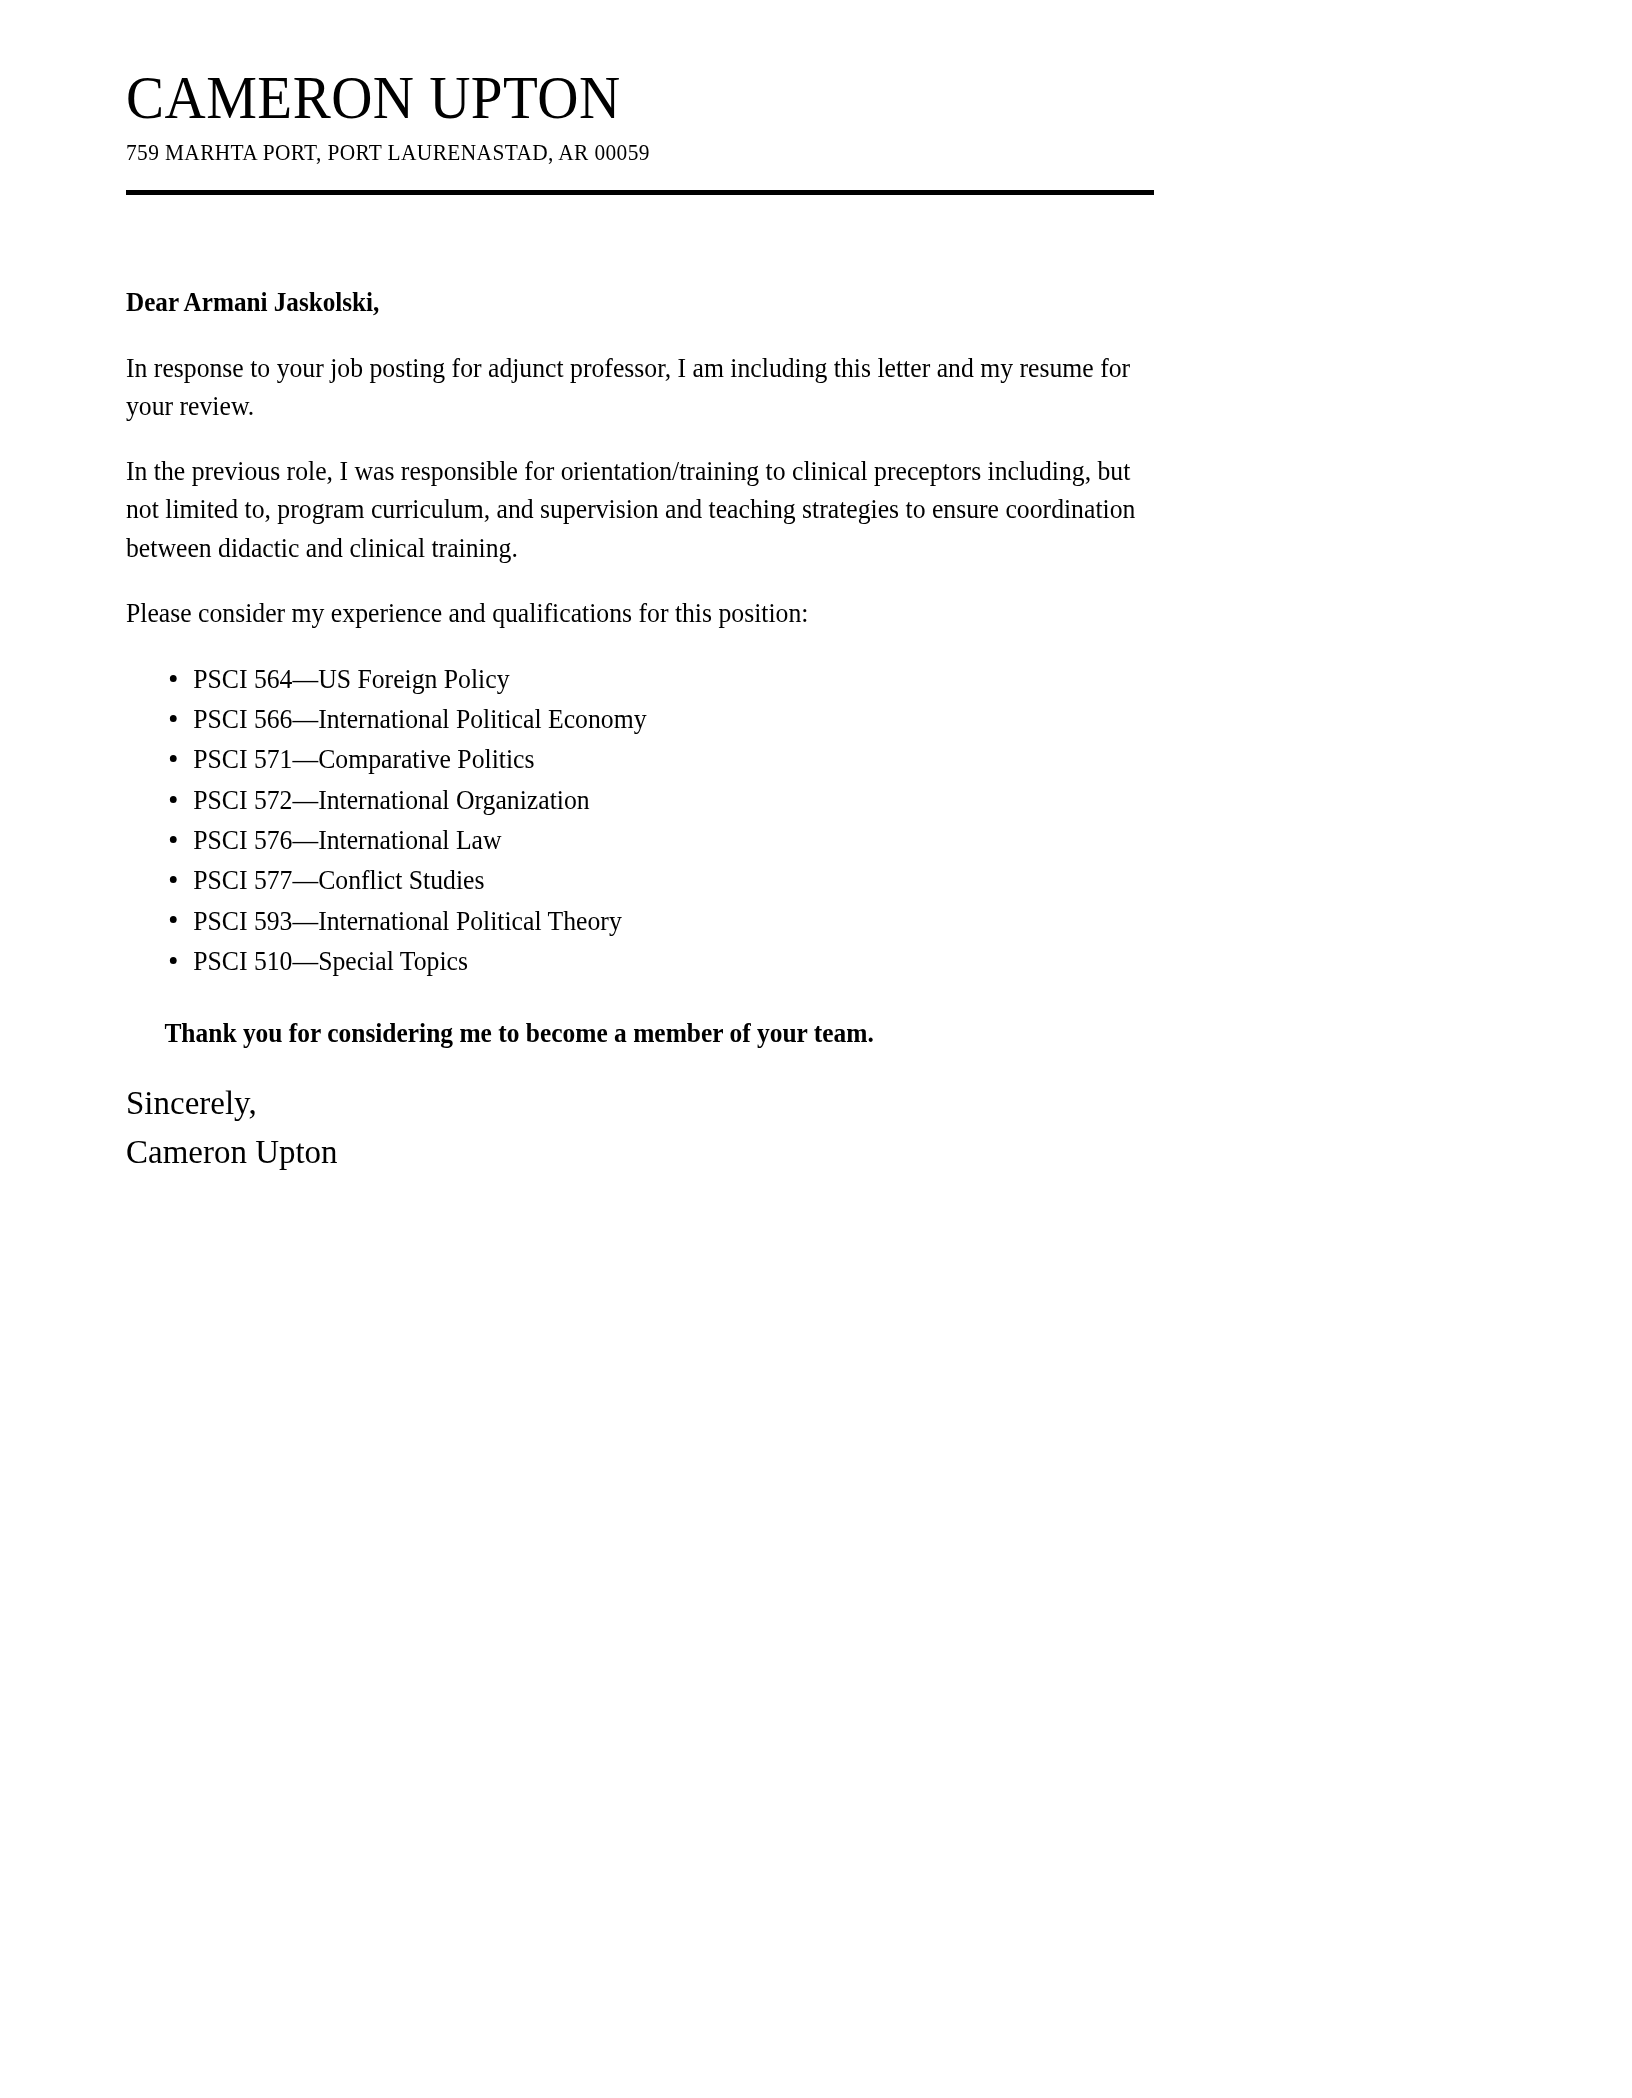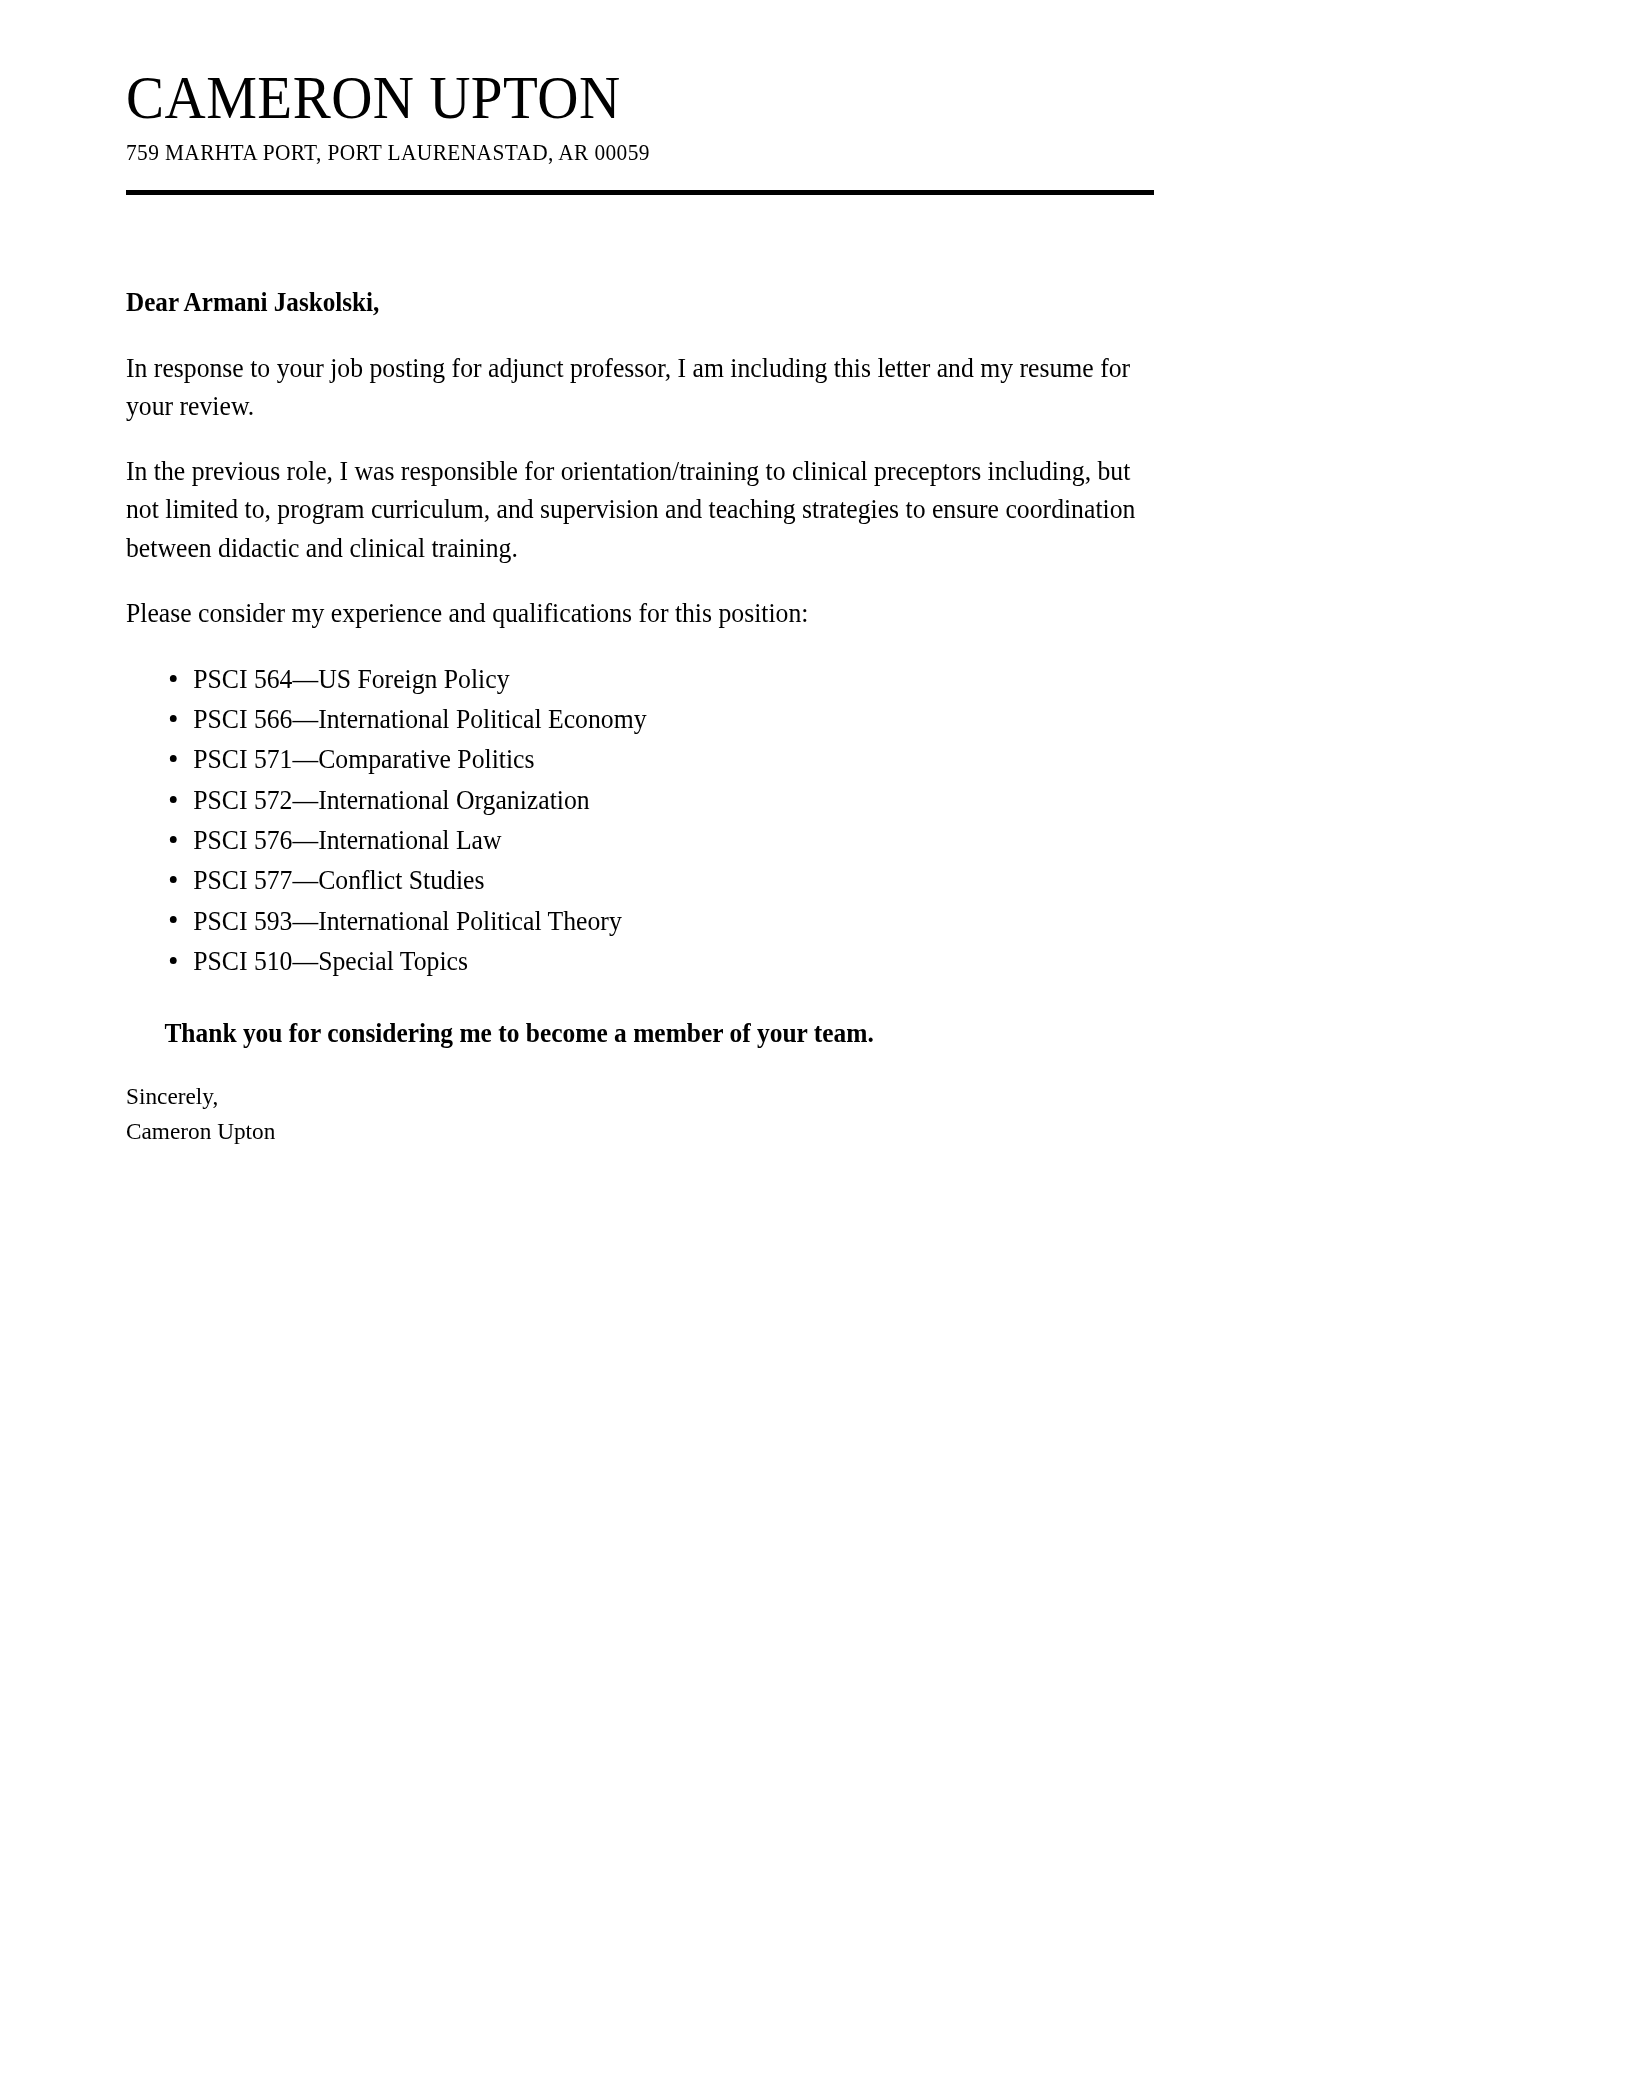--- a/index.html
+++ b/index.html
@@ -111,21 +111,21 @@
     font-size: 26.5px;
     font-weight: 700;
     line-height: 1.4;
     margin: 0 0 27px 0;
     padding-left: 40px;
     transform: scaleX(0.96);
     transform-origin: left center;
     white-space: nowrap;
   }
   .signoff {
-    font-size: 24px;
+    font-size: 34px;
     line-height: 1.44;
     margin: 0;
   }
   .signoff div {
     transform: scaleX(0.97);
     transform-origin: left center;
   }
 </style>
 </head>
 <body>

